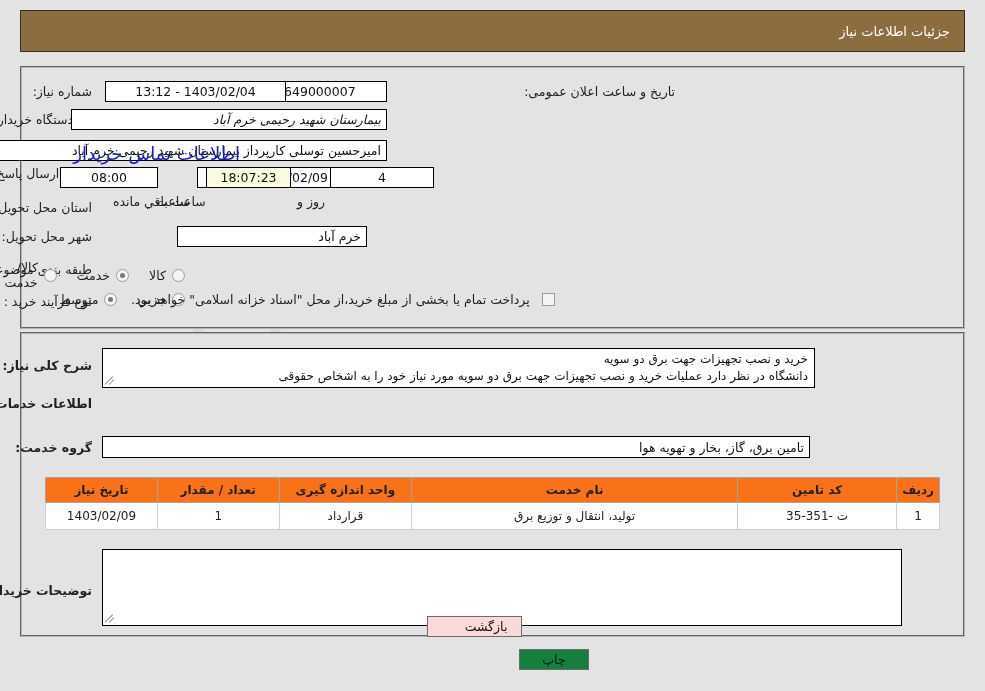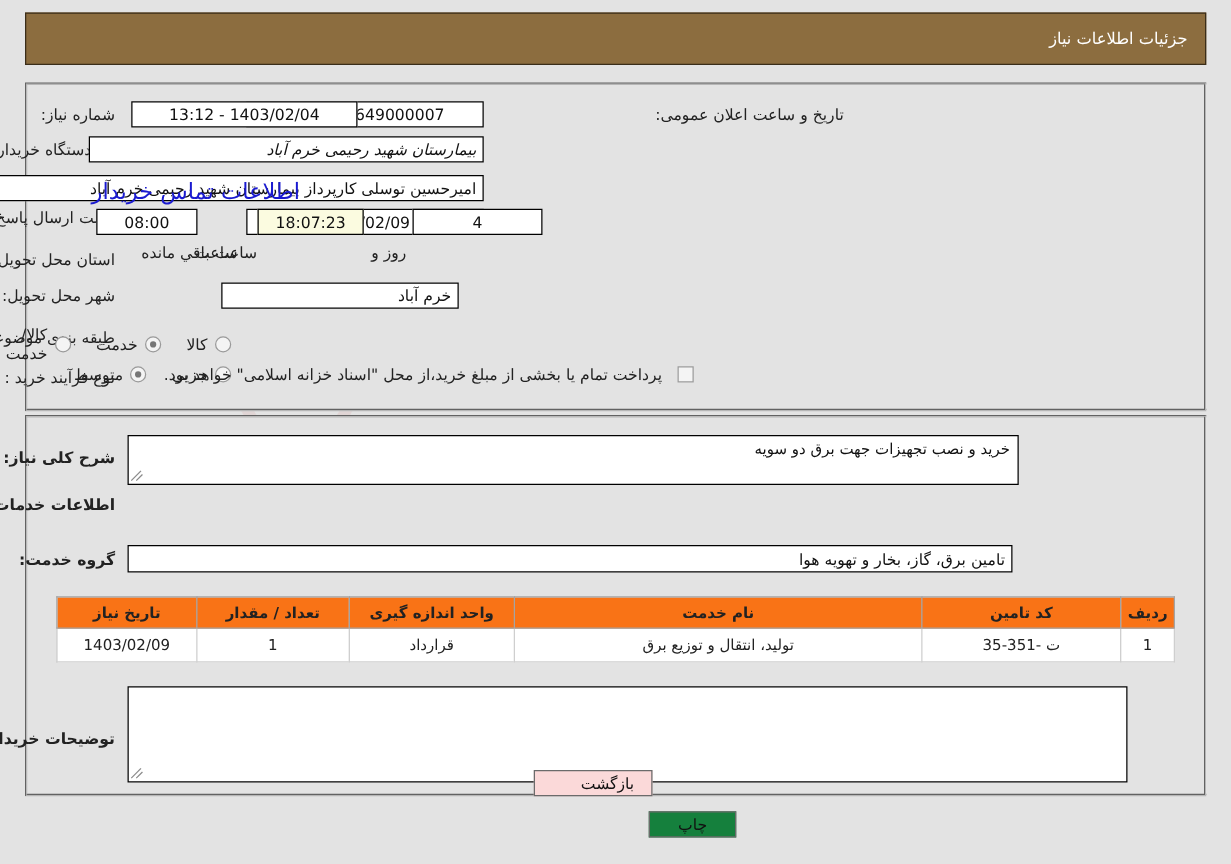--- a/index.html
+++ b/index.html
@@ -251,21 +251,21 @@
   <div class="lbl" style="right:893px; top:112px;">نام دستگاه خریدار:</div>
   <div class="fld right" style="right:598px; top:109px; width:316px; height:21px;font-style:italic;">بیمارستان شهید رحیمی خرم آباد</div>
 
   <div class="lbl" style="right:893px; top:143px;">ایجاد کننده درخواست:</div>
   <div class="fld right" style="right:598px; top:140px; width:535px; height:21px;">امیرحسین توسلی کارپرداز بیمارستان شهید رحیمی خرم آباد</div>
   <div class="linktext" style="right:745px; top:143px;">اطلاعات تماس خریدار</div>
 
   <div class="lbl" style="right:893px; top:166px;">مهلت ارسال پاسخ: تا تاریخ:</div>
   <div class="fld center" style="right:598px; top:167px; width:190px; height:21px;">1403/02/09</div>
   <div class="plaintext" style="right:795px; top:170px;">ساعت</div>
-  <div class="fld center" style="right:827px; top:167px; width:81px; height:21px;">08:00</div>
+  <div class="fld center" style="right:827px; top:167px; width:98px; height:21px;">08:00</div>
   <div class="fld center" style="left:330px; top:167px; width:104px; height:21px;">4</div>
   <div class="plaintext" style="left:297px; top:170px;">روز و</div>
   <div class="fld yellow center" style="left:206px; top:167px; width:85px; height:21px;">18:07:23</div>
   <div class="plaintext" style="left:113px; top:170px;">ساعت باقي مانده</div>
 
   <div class="lbl" style="right:893px; top:200px;">استان محل تحویل:</div>
 
   <div class="lbl" style="right:893px; top:229px;">شهر محل تحویل:</div>
   <div class="fld right" style="right:618px; top:226px; width:190px; height:21px;padding-left:12px;">خرم آباد</div>
 
@@ -290,20 +290,21 @@
   <div class="radio-wrap" style="left:131px; top:292px;">
     <span class="chk" id="treasury-chk"></span>
     <span style="margin-right:6px;">پرداخت تمام یا بخشی از مبلغ خرید،از محل "اسناد خزانه اسلامی" خواهد بود.</span>
   </div>
 
   <div class="panel" id="panel-mid"></div>
 
   <div class="lbl lbl-b" style="right:893px; top:358px;">شرح کلی نیاز:</div>
   <div class="ta" style="right:170px; top:348px; width:713px; height:40px;">
     <div>خرید و نصب تجهیزات جهت برق دو سویه</div>
+    <div>دانشگاه در نظر دارد عملیات خرید و نصب تجهیزات جهت برق دو سویه  مورد نیاز  خود را به اشخاص حقوقی</div>
     <div class="resize-grip" style="left:2px; bottom:1px;">
       <i style="left:0px; top:10px; width:11px;"></i>
       <i style="left:4px; top:10px; width:7px;"></i>
     </div>
   </div>
 
   <div class="sec-head" style="right:893px; top:396px;">اطلاعات خدمات مورد نیاز</div>
 
   <div class="lbl lbl-b" style="right:893px; top:440px;">گروه خدمت:</div>
   <div class="fld right" style="right:175px; top:436px; width:708px; height:22px;">تامین برق، گاز، بخار و تهویه هوا</div>

